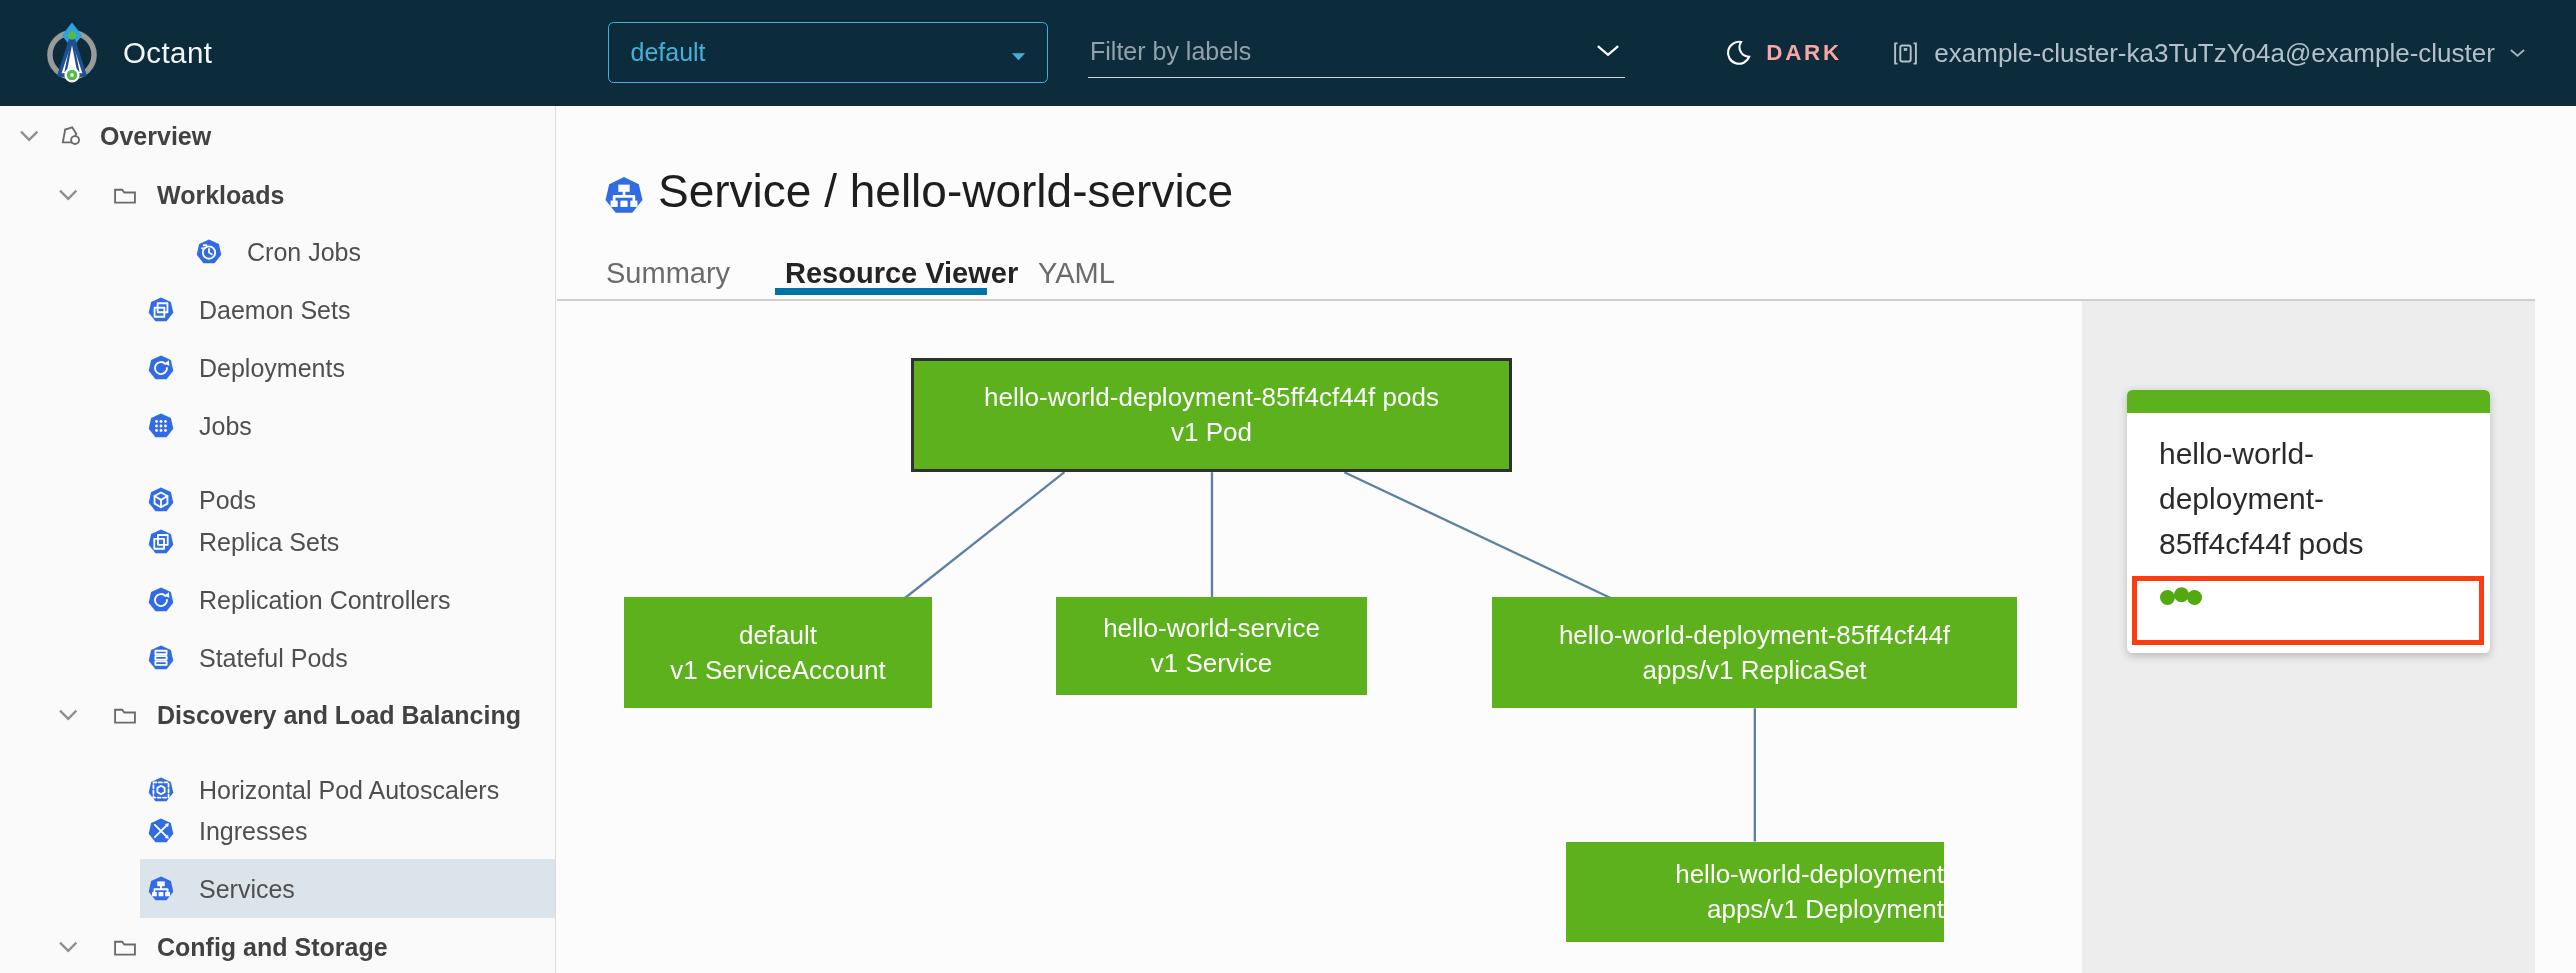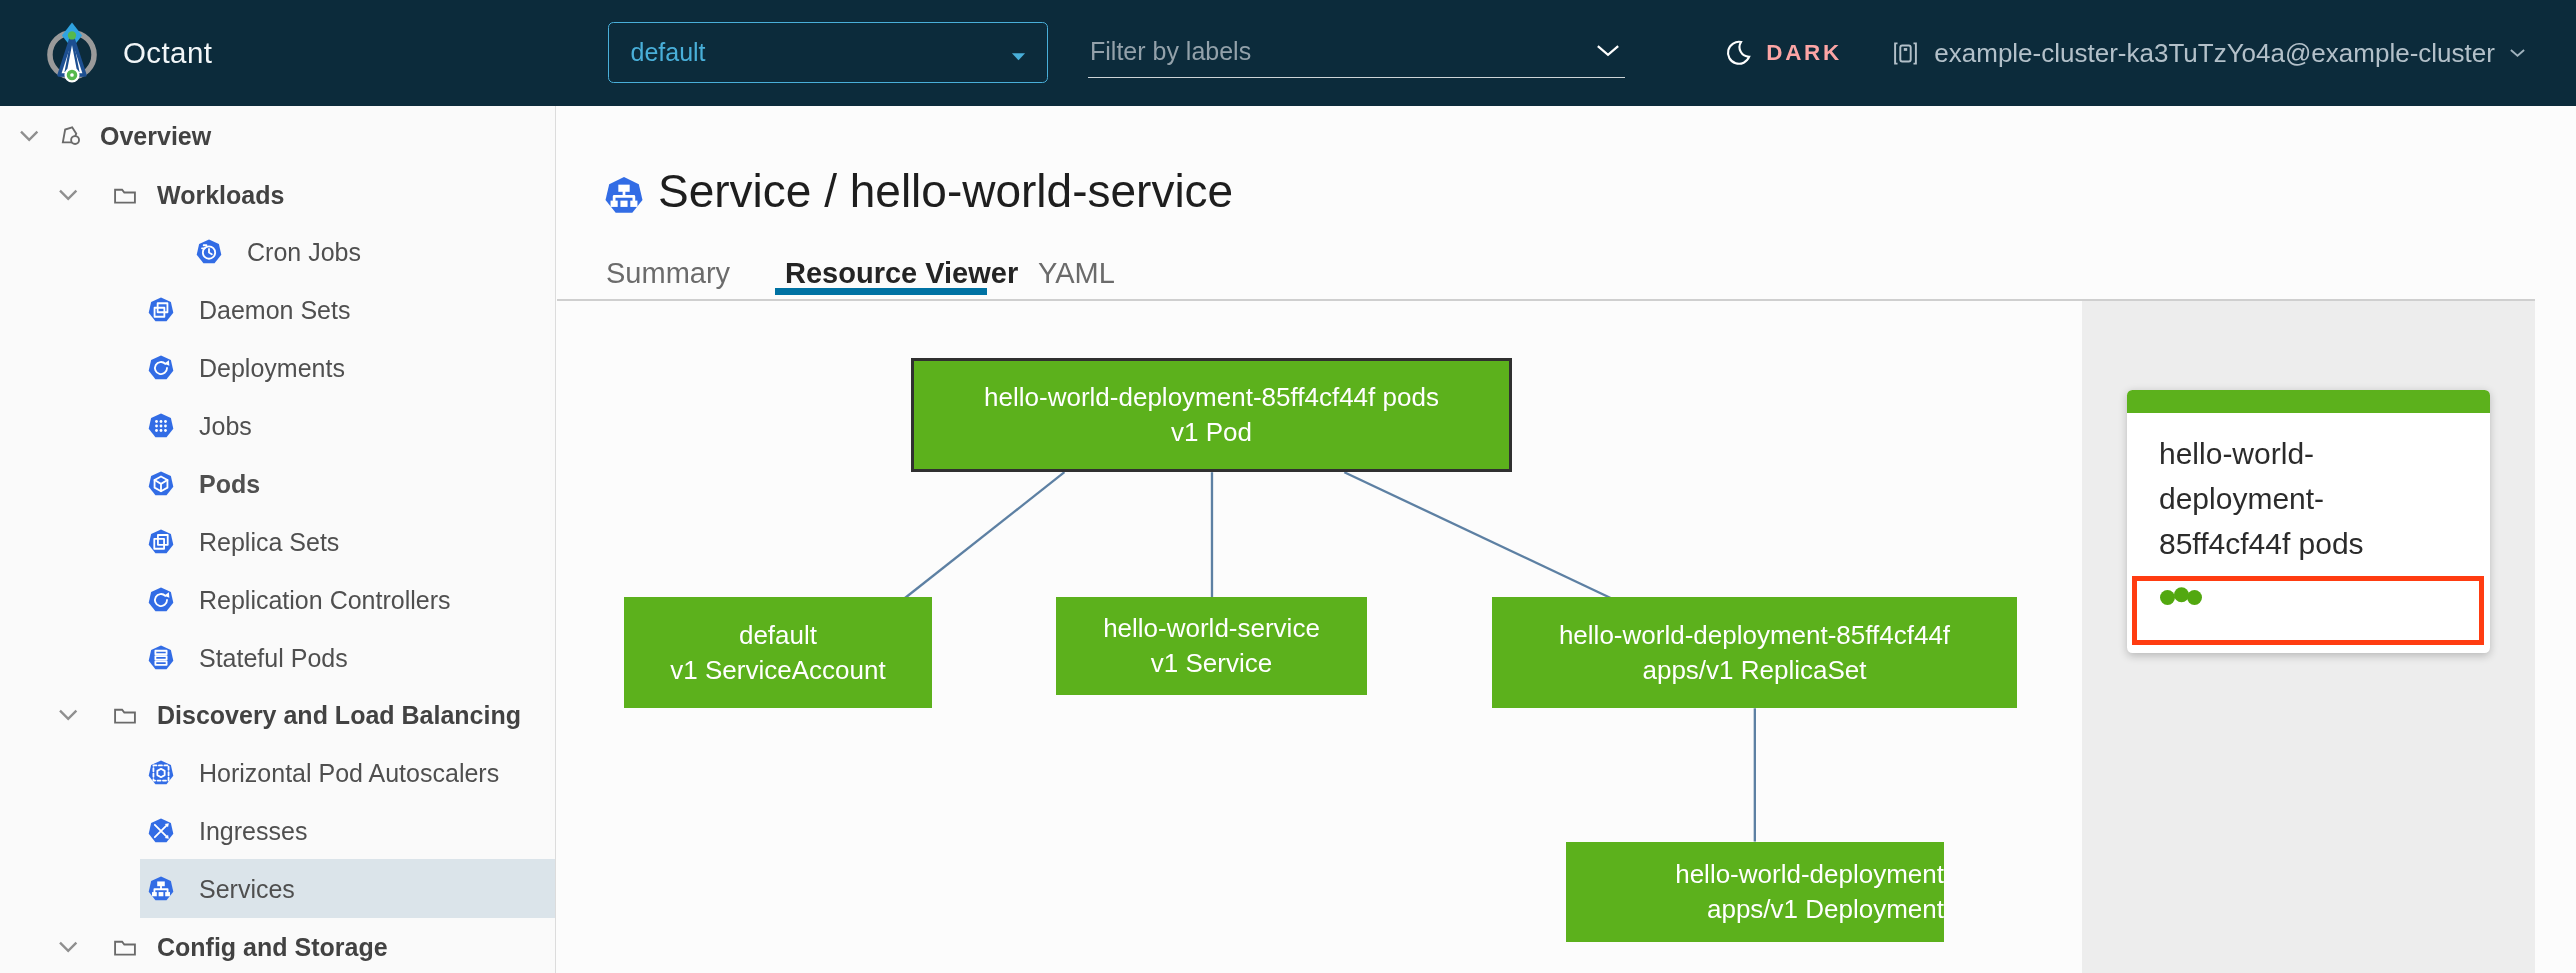--- a/index.html
+++ b/index.html
@@ -185,21 +185,21 @@
               <circle cx="6.8" cy="10" r="1"></circle>
               <circle cx="10" cy="10" r="1"></circle>
               <circle cx="13.2" cy="10" r="1"></circle>
               <circle cx="6.8" cy="13.2" r="1"></circle>
               <circle cx="10" cy="13.2" r="1"></circle>
               <circle cx="13.2" cy="13.2" r="1"></circle>
             </g>
           </svg></span>
         <span class="nav-label" style="left: 199px;">Jobs</span>
       </div>
-      <div class="nav-row" style="top: 350px; font-weight: bold;">
+      <div class="nav-row" style="top: 366px;">
         <span class="nav-ico" style="left: 147px;"><svg width="28" height="28" viewBox="0 0 20 20">
             <polygon points="10,1 17.05,4.35 18.8,11.9 13.95,18 6.05,18 1.2,11.9 2.95,4.35" fill="#326ce5"></polygon>
             <polygon points="10,4.6 14.6,7.2 14.6,12.6 10,15.2 5.4,12.6 5.4,7.2" fill="none" stroke="#fff" stroke-width="1.3" stroke-linecap="round" stroke-linejoin="round"></polygon>
             <path d="M5.4 7.2L10 9.9l4.6-2.7M10 9.9v5.2" fill="none" stroke="#fff" stroke-width="1.3" stroke-linecap="round" stroke-linejoin="round"></path>
           </svg></span>
         <span class="nav-label" style="left: 199px;">Pods</span>
       </div>
       <div class="nav-row" style="top: 466px;">
         <span class="nav-ico" style="left: 147px;"><svg width="28" height="28" viewBox="0 0 20 20">
             <polygon points="10,1 17.05,4.35 18.8,11.9 13.95,18 6.05,18 1.2,11.9 2.95,4.35" fill="#326ce5"></polygon>
@@ -227,21 +227,21 @@
       </div>
       <div class="nav-row" style="top: 581px;">
         <span class="nav-chev" style="left: 57px;"><svg width="22.4" height="13.4" viewBox="0 0 14 9">
             <polyline points="1.5,1.5 7,7 12.5,1.5" fill="none" stroke="#8f8f8f" stroke-width="1.6"></polyline>
           </svg></span>
         <span class="nav-ico" style="left: 111px;"><svg width="28" height="28" viewBox="0 0 24 24" fill="none" stroke="#6a6a6a" stroke-width="1.6">
             <path d="M3.5 18.5v-11h6l1.9 2.4h9.1v8.6z"></path>
           </svg></span>
         <span class="nav-label b" style="left: 157px;">Discovery and Load Balancing</span>
       </div>
-      <div class="nav-row" style="top: 639px;">
+      <div class="nav-row" style="top: 656px;">
         <span class="nav-ico" style="left: 147px;"><svg width="28" height="28" viewBox="0 0 20 20">
             <polygon points="10,1 17.05,4.35 18.8,11.9 13.95,18 6.05,18 1.2,11.9 2.95,4.35" fill="#326ce5"></polygon>
             <rect x="4.6" y="4.6" width="10.8" height="10.8" stroke-dasharray="2.2 1.7" fill="none" stroke="#fff" stroke-width="1.3" stroke-linecap="round" stroke-linejoin="round"></rect>
             <polygon points="10,7 12.6,8.5 12.6,11.5 10,13 7.4,11.5 7.4,8.5" fill="none" stroke="#fff" stroke-width="1.3" stroke-linecap="round" stroke-linejoin="round"></polygon>
           </svg></span>
         <span class="nav-label" style="left: 199px;">Horizontal Pod Autoscalers</span>
       </div>
       <div class="nav-row" style="top: 697px;">
         <span class="nav-ico" style="left: 147px;"><svg width="28" height="28" viewBox="0 0 20 20">
             <polygon points="10,1 17.05,4.35 18.8,11.9 13.95,18 6.05,18 1.2,11.9 2.95,4.35" fill="#326ce5"></polygon>

